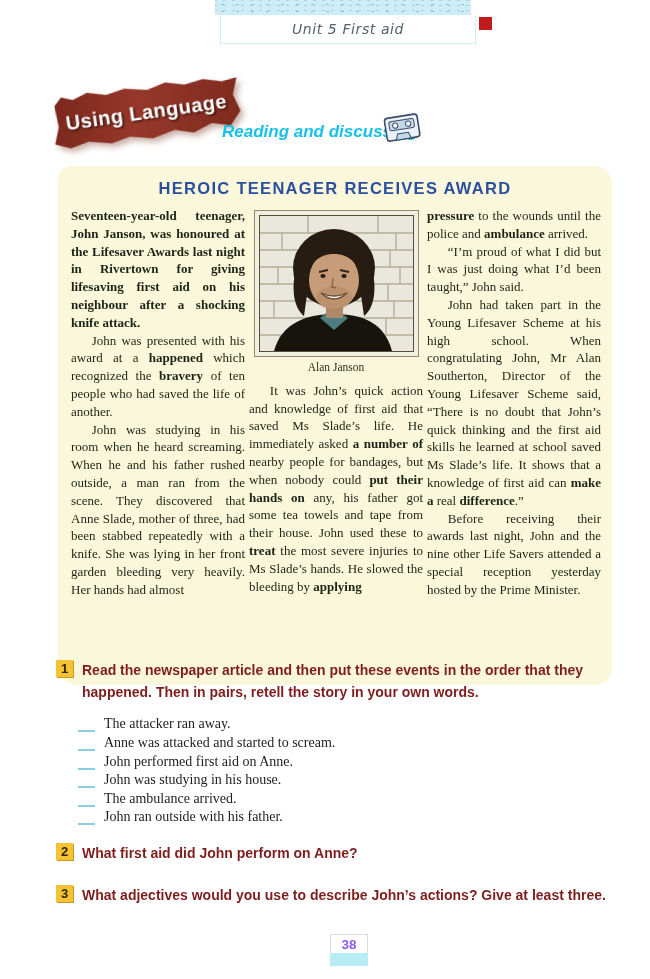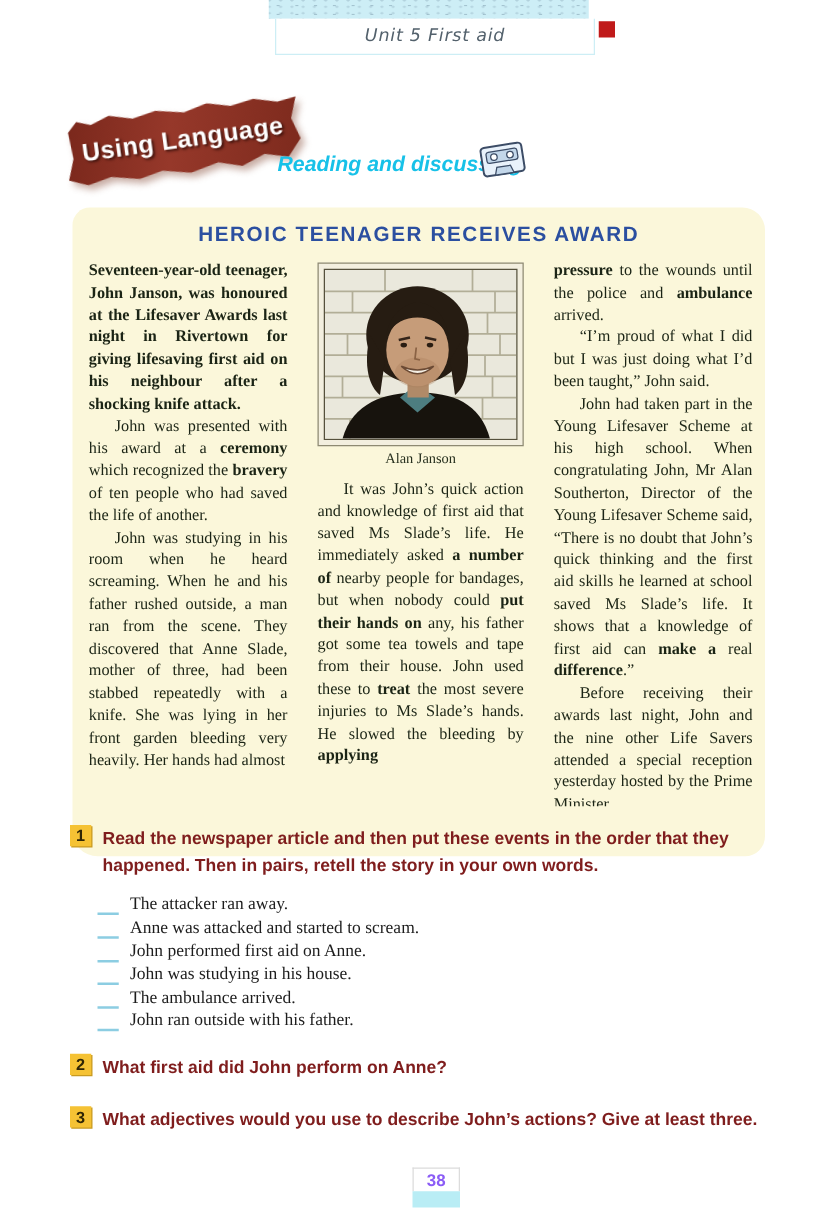--- a/index.html
+++ b/index.html
@@ -38,21 +38,21 @@
     font-family:"Liberation Sans", sans-serif;font-weight:bold;font-style:italic;
     font-size:17px;}
   .cassette{left:385px;top:114px;transform:rotate(-9deg);}
 
   
   .article{left:58px;top:166px;width:554px;height:519px;
     background:var(--article_bg,#fbf7da);border-radius:14px 18px 16px 20px;}
   .article-title{text-align:center;padding-top:13px;margin:0;
     color:var(--title_blue,#2b4fa0);font-family:"Liberation Sans", sans-serif;
     font-weight:bold;font-size:16.5px;letter-spacing:1.3px;}
-  .columns{display:flex;gap:24px;padding:9px 10px 0 13px;height:438px;overflow:hidden;}
+  .columns{display:flex;gap:4px;padding:9px 10px 0 13px;height:438px;overflow:hidden;}
   .acol{width:174px;font-size:13px;line-height:17.8px;color:#1b2415;
     text-align:justify;}
   .apara{margin:0;}
   .apara.ind{text-indent:1.6em;}
   .bold{font-weight:bold;}
 
   .photo-frame{width:165px;height:147px;background:#f3efdf;border:1px solid #8e8a72;
     box-sizing:border-box;padding:4px;margin:3px auto 2px;}
   .photo-inner{width:100%;height:100%;border:1px solid #55503c;box-sizing:border-box;
     overflow:hidden;}
@@ -105,21 +105,21 @@
     <circle cx="24" cy="10.5" r="2.6" fill="#fff" stroke="#3c4c66" stroke-width="1"></circle>
     <path d="M10 25 L12 19 L23 19 L25 25 Z" fill="#c3d7ea" stroke="#3c4c66" stroke-width="1"></path>
   </svg>
 </div>
 
 <section class="abs article">
   <h1 class="article-title">HEROIC TEENAGER RECEIVES AWARD</h1>
   <div class="columns">
     <div class="acol">
         <p class="apara"><span class="bold">Seventeen-year-old teenager, John Janson, was honoured at the Lifesaver Awards last night in Rivertown for giving lifesaving first aid on his neighbour after a shocking knife attack.</span></p>
-        <p class="apara ind"><span>John was presented with his award at a </span><span class="bold">ceremony</span><span> which recognized the </span><span class="bold">bravery</span><span> of ten people who had saved the life of another.</span></p>
+        <p class="apara ind"><span>John was presented with his award at a </span><span class="bold">happened</span><span> which recognized the </span><span class="bold">bravery</span><span> of ten people who had saved the life of another.</span></p>
         <p class="apara ind"><span>John was studying in his room when he heard screaming. When he and his father rushed outside, a man ran from the scene. They discovered that Anne Slade, mother of three, had been stabbed repeatedly with a knife. She was lying in her front garden bleeding very heavily. Her hands had almost</span></p>
       </div>
     <div class="acol">
       <div class="photo-frame">
         <div class="photo-inner">
           <svg width="153" height="135" viewBox="0 0 153 135">
             <rect width="153" height="135" fill="#eae8dc"></rect>
             <g stroke="#b2ae97" stroke-width="1.4">
               <line x1="0" y1="17" x2="153" y2="17"></line>
                 <line x1="0" y1="34" x2="153" y2="34"></line>

